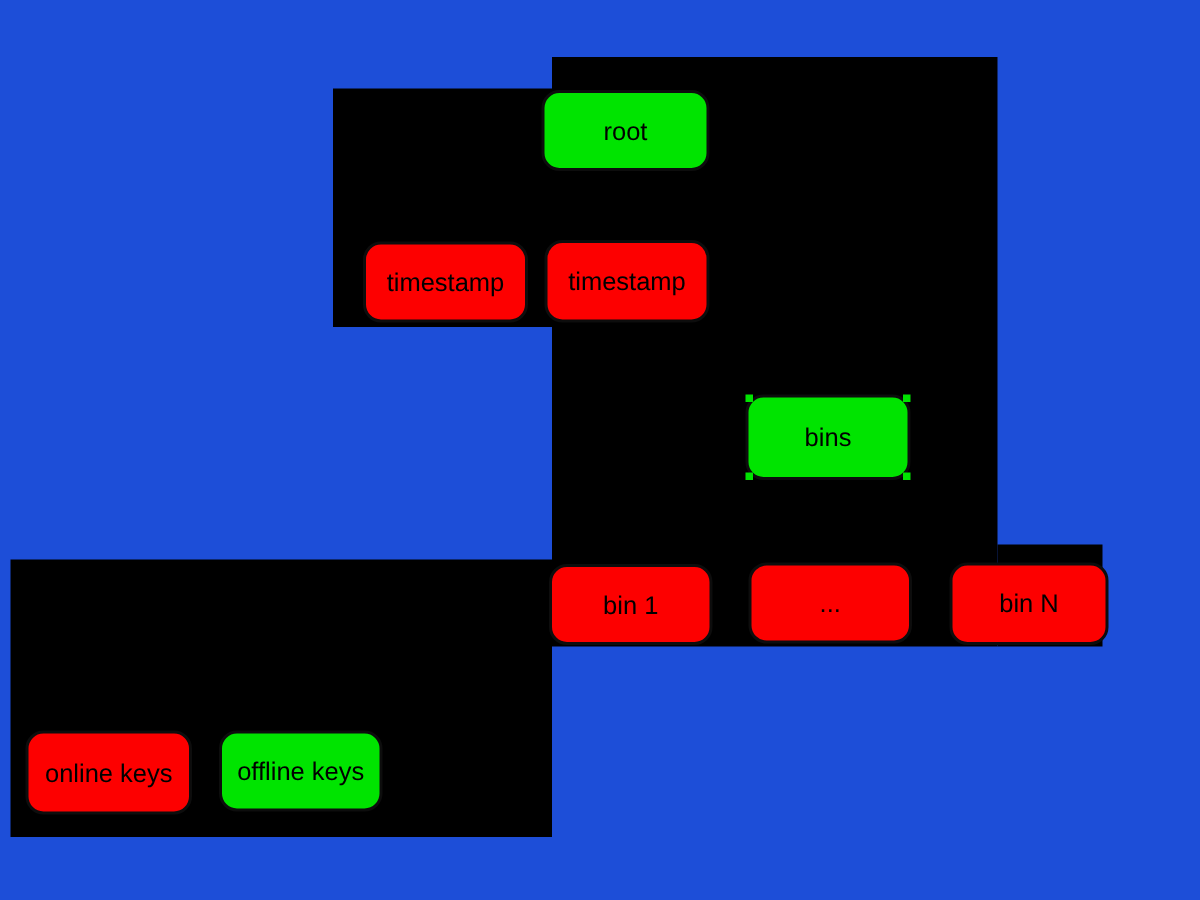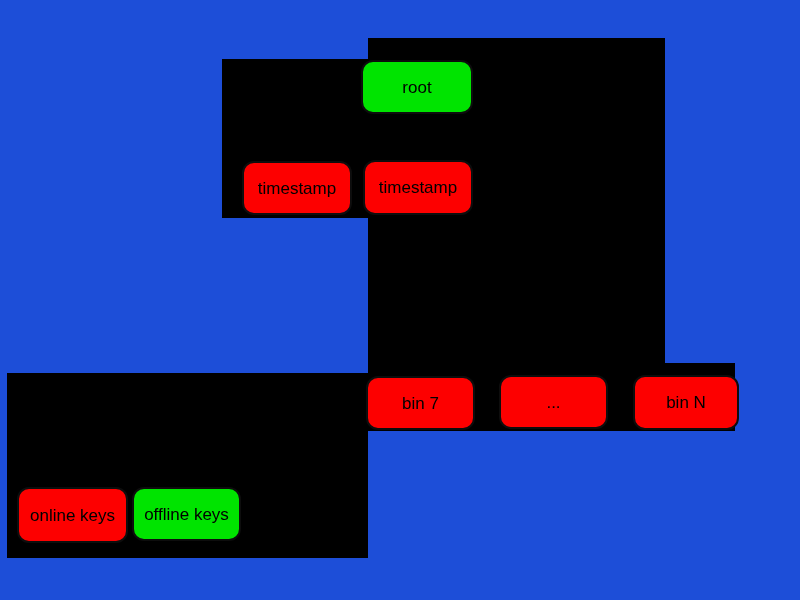--- a/index.html
+++ b/index.html
@@ -45,21 +45,21 @@
   
   #node-root         { left: 361px; top: 60px;  width: 112px; height: 54px; }
   #node-timestamp    { left: 242px; top: 161px; width: 110px; height: 54px; }
   #node-snapshot     { left: 363px; top: 160px; width: 110px; height: 55px; }
   #node-targets      { left: 498px; top: 159px; width: 110px; height: 53px; }
   #node-bins         { left: 497px; top: 263px; width: 110px; height: 57px; }
   #node-bin-1        { left: 366px; top: 376px; width: 109px; height: 54px; }
   #node-bin-ellipsis { left: 499px; top: 375px; width: 109px; height: 54px; }
   #node-bin-n        { left: 633px; top: 375px; width: 106px; height: 55px; }
   #node-online-keys  { left: 17px;  top: 487px; width: 111px; height: 56px; }
-  #node-offline-keys { left: 132px; top: 487px; width: 109px; height: 54px; }
+  #node-offline-keys { left: 146px; top: 487px; width: 109px; height: 54px; }
 
   
   .handle {
     position: absolute;
     width: 5px;
     height: 5px;
     background: #00e400;
   }
   .handle.tl { left: -2px;  top: -2px; }
   .handle.tr { right: -2px; top: -2px; }
@@ -82,23 +82,30 @@
 
   <div class="node online" id="node-timestamp">
     <span>timestamp</span>
   </div>
 
   <div class="node online" id="node-snapshot">
     <span>timestamp</span>
   </div>
 
 
+  <div class="node offline" id="node-bins">
+    <span>bins</span>
+    <span class="handle tl"></span>
+    <span class="handle tr"></span>
+    <span class="handle bl"></span>
+    <span class="handle br"></span>
+  </div>
 
   <div class="node online" id="node-bin-1">
-    <span>bin 7</span>
+    <span>bin 1</span>
   </div>
 
   <div class="node online" id="node-bin-ellipsis">
     <span>...</span>
   </div>
 
   <div class="node online" id="node-online-keys">
     <span>online keys</span>
   </div>
 

